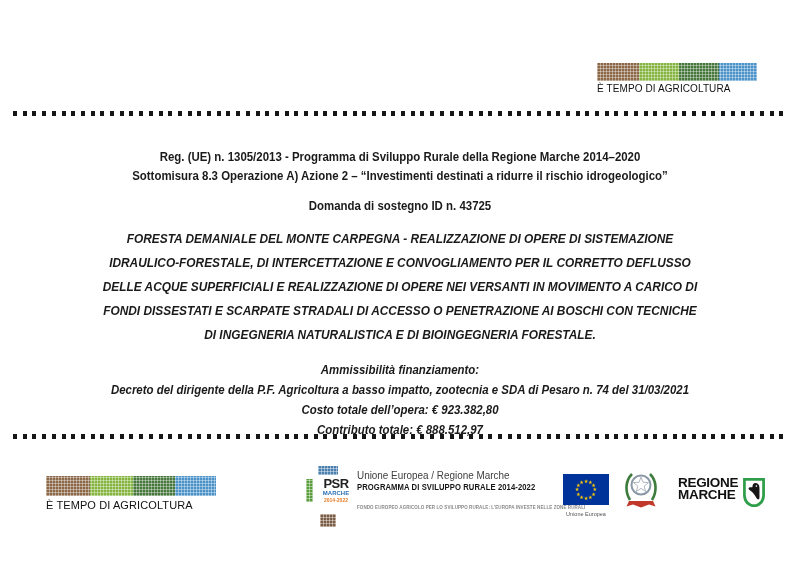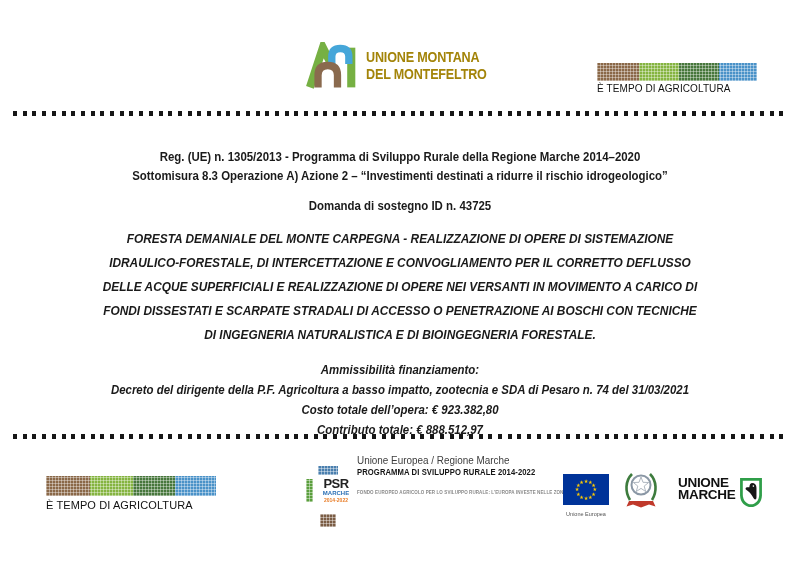--- a/index.html
+++ b/index.html
@@ -56,51 +56,39 @@
   .f-psr{position:absolute;left:306px;top:466px;width:44px;height:64px;}
   .psr-top{position:absolute;left:12px;top:0;width:20px;height:9px;--c:#4a7fae;}
   .psr-left{position:absolute;left:0;top:13px;width:8px;height:23px;--c:#5a9e3c;}
   .psr-right{position:absolute;right:0;top:13px;width:8px;height:23px;--c:#5a9e3c;}
   .psr-bottom{position:absolute;left:14px;top:48px;width:16px;height:13px;--c:#7a5c44;}
   .psr-core{position:absolute;left:7px;top:11px;width:46px;text-align:center;background:#fff;}
   .psr-acr{font-size:13px;line-height:13px;font-weight:800;color:#222;letter-spacing:-.5px;}
   .psr-reg{font-size:6px;line-height:7px;font-weight:800;color:#2a6fb5;}
   .psr-yrs{font-size:5px;line-height:6px;font-weight:700;color:#e87c26;}
 
-  .f-prog{position:absolute;left:357px;top:454px;width:210px;}
+  .f-prog{position:absolute;left:357px;top:469px;width:210px;}
   .prog1{font-size:11px;font-weight:400;color:#3d3d3d;line-height:13px;}
   .prog2{font-size:8.5px;font-weight:800;color:#151515;line-height:11px;letter-spacing:.1px;}
   .prog3{font-size:5px;font-weight:700;color:#8a8a8a;margin-top:11px;letter-spacing:.1px;}
 
   .f-euflag{position:absolute;left:562px;top:474px;width:48px;text-align:center;}
   .eu-caption{font-size:5.5px;color:#555;margin-top:2px;font-weight:400;}
 
   .f-emblem{position:absolute;left:621px;top:468px;}
 
   .f-marche{position:absolute;left:678px;top:477px;display:flex;align-items:flex-start;gap:4px;}
   .marche-text{font-size:13.5px;line-height:12px;font-weight:800;color:#111;letter-spacing:-.3px;}
 </style>
 </head>
 <body>
 
 <div class="page">
 
 
-  <div class="h-montana">
-    <svg width="52" height="47" viewBox="0 0 64 58">
-      <path d="M6,56 L22,7 L33,29" stroke="#76b043" stroke-width="10" fill="none"></path>
-      <path d="M57,7 L57,56" stroke="#76b043" stroke-width="10" fill="none"></path>
-      <path d="M33,27 L33,18 Q33,8 43.5,8 Q54,8 54,18 L54,27" stroke="#45a6d9" stroke-width="9" fill="none"></path>
-      <path d="M16,56 L16,41 Q16,29 28,29 Q40,29 40,41 L40,56" stroke="#8a6a4e" stroke-width="9" fill="none"></path>
-    </svg>
-    <div class="montana-text cxl">
-      <div>UNIONE MONTANA</div>
-      <div>DEL MONTEFELTRO</div>
-    </div>
-  </div>
 
   <div class="h-tempo">
     <div class="strip"></div>
     <div class="tempo-text">È TEMPO DI AGRICOLTURA</div>
   </div>
 
   <div class="sep sep1"></div>
   <div class="sep sep2"></div>
 
   <div class="cline reg cx" id="reg1">Reg. (UE) n. 1305/2013 - Programma di Sviluppo Rurale della Regione Marche 2014–2020</div>
@@ -171,21 +159,21 @@
       <circle cx="20" cy="17" r="9.5" fill="none" stroke="#8a97a5" stroke-width="2"></circle>
       <polygon points="20,9 22,14.3 27.6,14.5 23.2,18.1 24.7,23.5 20,20.4 15.3,23.5 16.8,18.1 12.4,14.5 18,14.3" fill="#ffffff" stroke="#9aa5b0" stroke-width="0.8"></polygon>
       <path d="M9,32 C4,24 4,13 11,6" stroke="#3e7c3e" stroke-width="2.6" fill="none"></path>
       <path d="M31,32 C36,24 36,13 29,6" stroke="#3e7c3e" stroke-width="2.6" fill="none"></path>
       <path d="M8,33 L32,33 L34.5,38.5 L28,36.5 L20,39.5 L12,36.5 L5.5,38.5 Z" fill="#c0392b"></path>
     </svg>
   </div>
 
   <div class="f-marche">
     <div class="marche-text">
-      <div>UNIONE</div>
+      <div>REGIONE</div>
       <div>MARCHE</div>
     </div>
     <svg width="24" height="31" viewBox="0 0 26 34">
       <path d="M1,1 H25 V20 C25,28 19,33 13,33 C7,33 1,28 1,20 Z" fill="#2f9e49"></path>
       <path d="M4,4 H22 V19.5 C22,26 17.5,30 13,30 C8.5,30 4,26 4,19.5 Z" fill="#ffffff"></path>
       <path d="M14,6.5 c3.2,0 5,2.2 5,5.2 l0,10.5 c0,3 -2.2,3.2 -3.3,0.9 c-1.8,-3.8 -5.5,-7.6 -7.6,-8.8 c-1.9,-1.1 -0.9,-3 1.1,-3 l2,0 c0.1,-2.4 1,-4.8 2.8,-4.8 z" fill="#161616"></path>
       <circle cx="15.6" cy="10" r="0.9" fill="#ffffff"></circle>
     </svg>
   </div>
 

